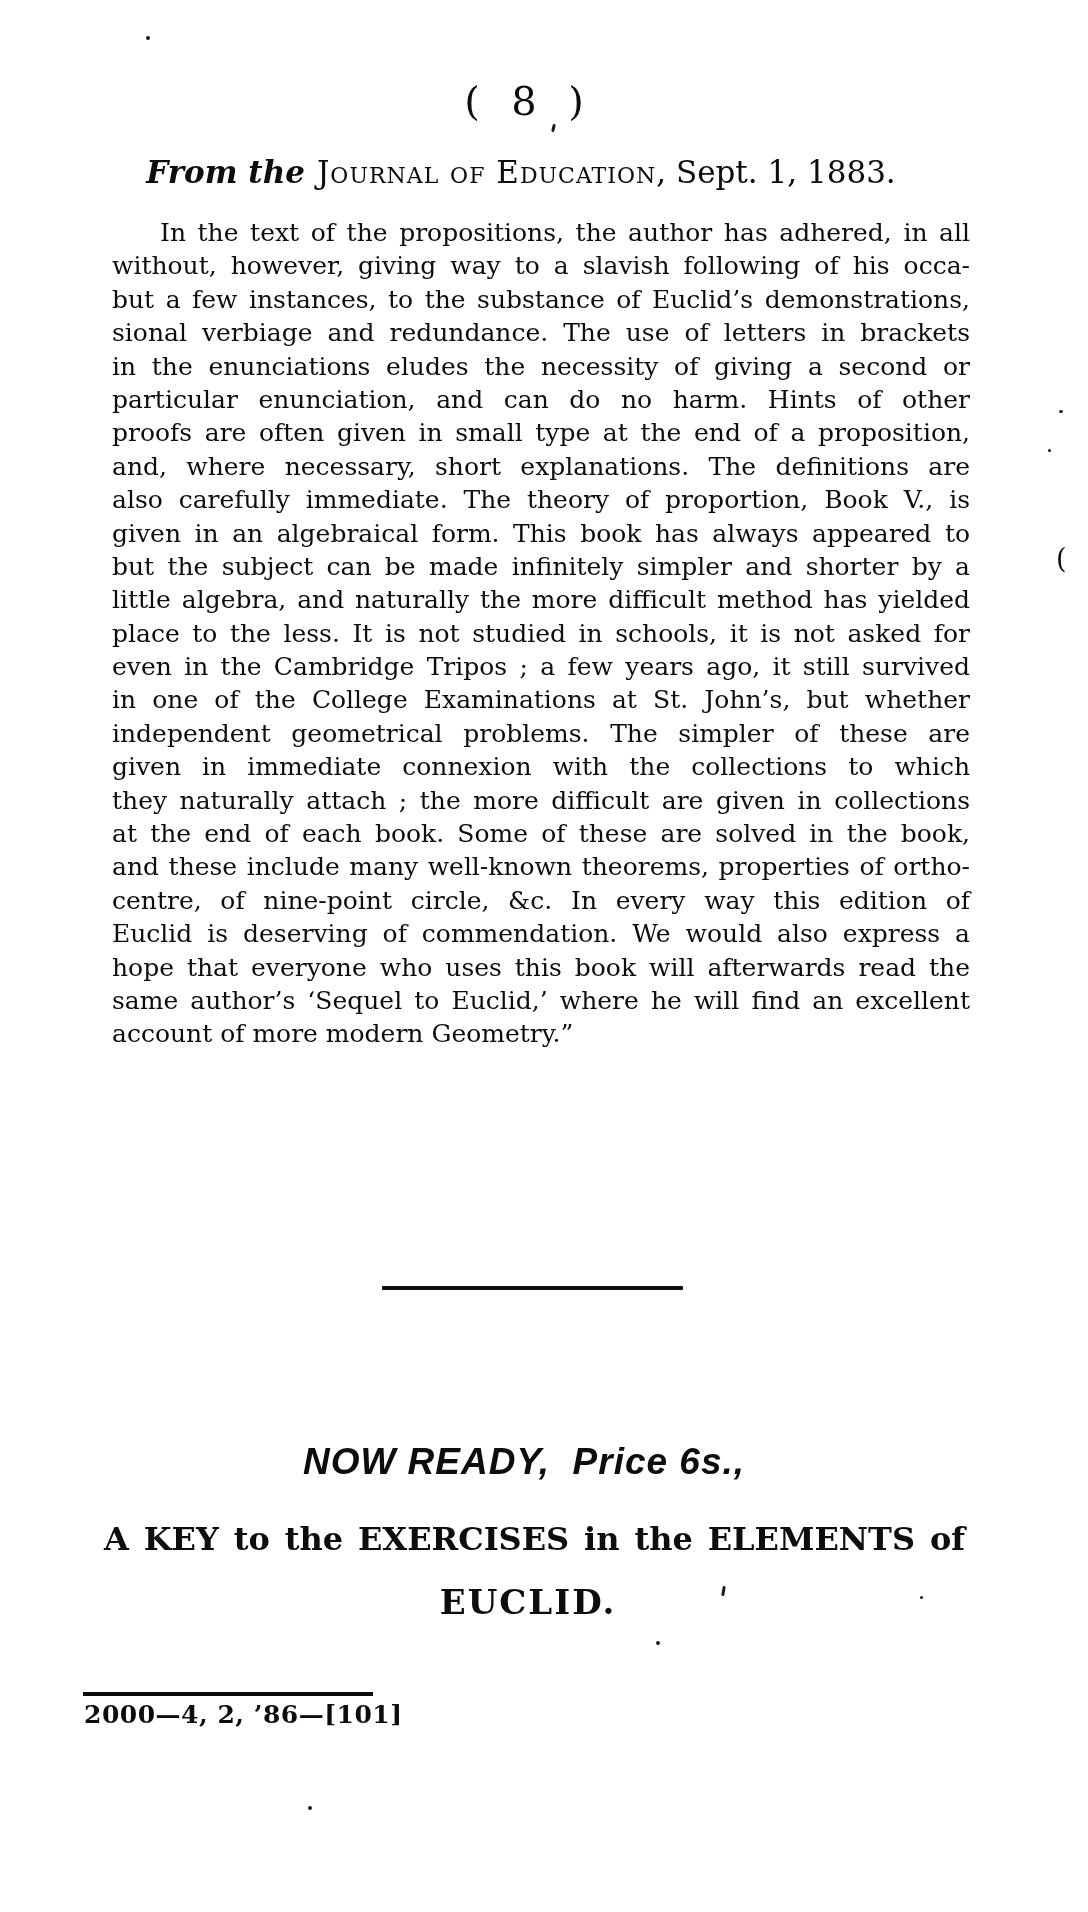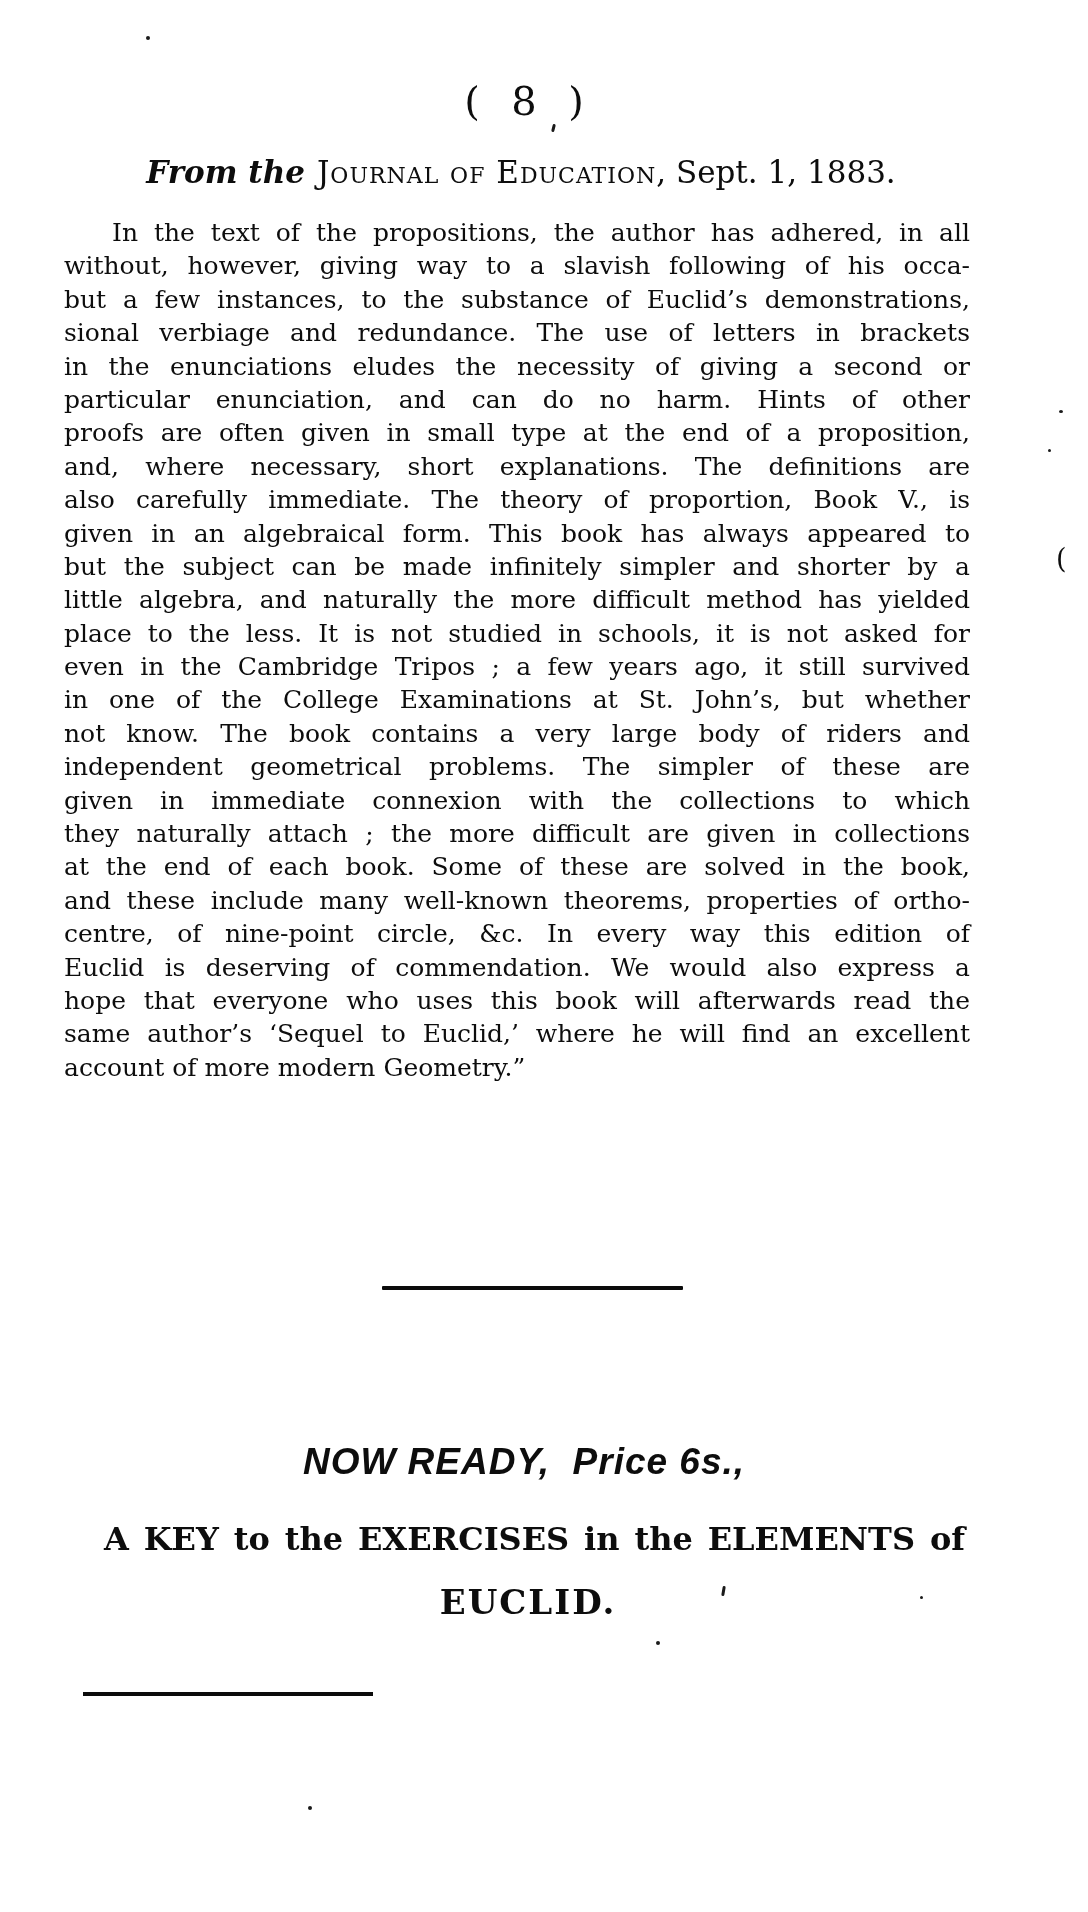--- a/index.html
+++ b/index.html
@@ -36,20 +36,21 @@
     position:absolute;top:216px;left:64px;width:906px;
     font-size:25px;
     line-height:33.4px;
   }
   .review .tline{
     text-align:justify;
     text-align-last:justify;
     height:33.4px;
     overflow:visible;
     white-space:nowrap0;
+    margin-left:48px;
   }
   .review .tline:first-child{text-indent:48px;}
   .review .tline:last-child{text-align-last:left;}
 
   .stray-paren{
     position:absolute;top:543px;left:1056px;
     font-size:27px;
   }
 
   .midrule{
@@ -130,21 +131,20 @@
       <div class="tline">particular enunciation, and can do no harm.  Hints of other</div>
       <div class="tline">proofs are often given in small type at the end of a proposition,</div>
       <div class="tline">and, where necessary, short explanations.  The definitions are</div>
       <div class="tline">also carefully immediate.  The theory of proportion, Book V., is</div>
       <div class="tline">given in an algebraical form.  This book has always appeared to</div>
       <div class="tline">but the subject can be made infinitely simpler and shorter by a</div>
       <div class="tline">little algebra, and naturally the more difficult method has yielded</div>
       <div class="tline">place to the less.  It is not studied in schools, it is not asked for</div>
       <div class="tline">even in the Cambridge Tripos ; a few years ago, it still survived</div>
       <div class="tline">in one of the College Examinations at St. John’s, but whether</div>
-      <div class="tline">not know.  The book contains a very large body of riders and</div>
       <div class="tline">independent geometrical problems.  The simpler of these are</div>
       <div class="tline">given in immediate connexion with the collections to which</div>
       <div class="tline">they naturally attach ; the more difficult are given in collections</div>
       <div class="tline">at the end of each book.  Some of these are solved in the book,</div>
       <div class="tline">and these include many well-known theorems, properties of ortho-</div>
       <div class="tline">centre, of nine-point circle, &amp;c.  In every way this edition of</div>
       <div class="tline">Euclid is deserving of commendation.  We would also express a</div>
       <div class="tline">hope that everyone who uses this book will afterwards read the</div>
       <div class="tline">same author’s ‘Sequel to Euclid,’ where he will find an excellent</div>
       <div class="tline">account of more modern Geometry.”</div>
@@ -155,20 +155,21 @@
   <div class="midrule"></div>
 
   <div class="ready pre">NOW READY,  Price 6s.,</div>
 
   <div class="advert1">A KEY to the EXERCISES in the ELEMENTS of</div>
 
   <div class="advert2">EUCLID.</div>
 
   <div class="footer-rule"></div>
 
+  <div class="imprint">2000—4, 2, ’86—[101]</div>
 
   <div class="speck sp1"></div>
   <div class="speck sp2"></div>
   <div class="speck sp3"></div>
   <div class="speck sp4"></div>
   <div class="speck sp5"></div>
   <div class="speck sp6"></div>
   <div class="speck sp7"></div>
   <div class="speck sp8"></div>
 

